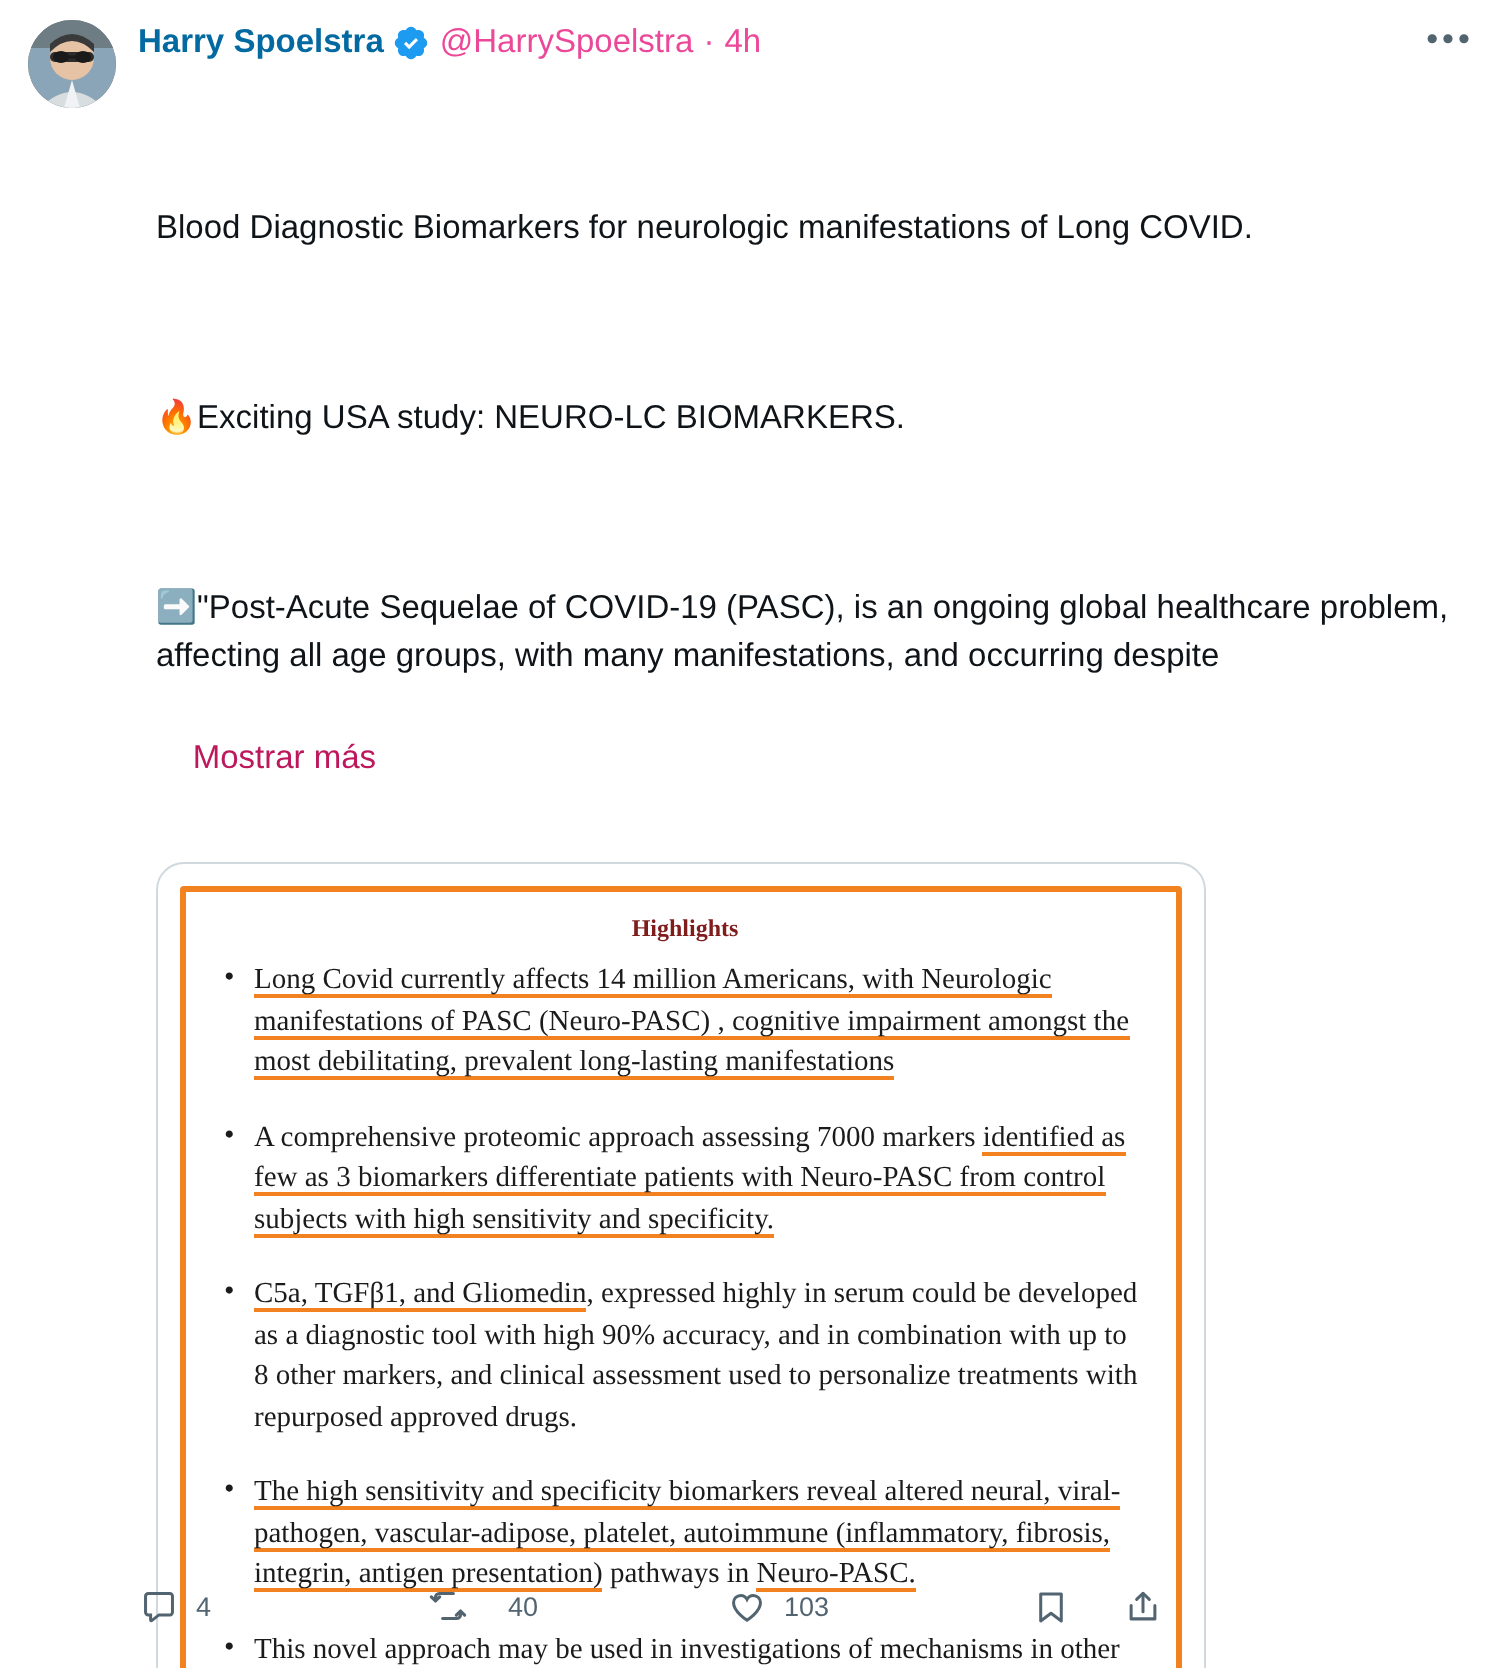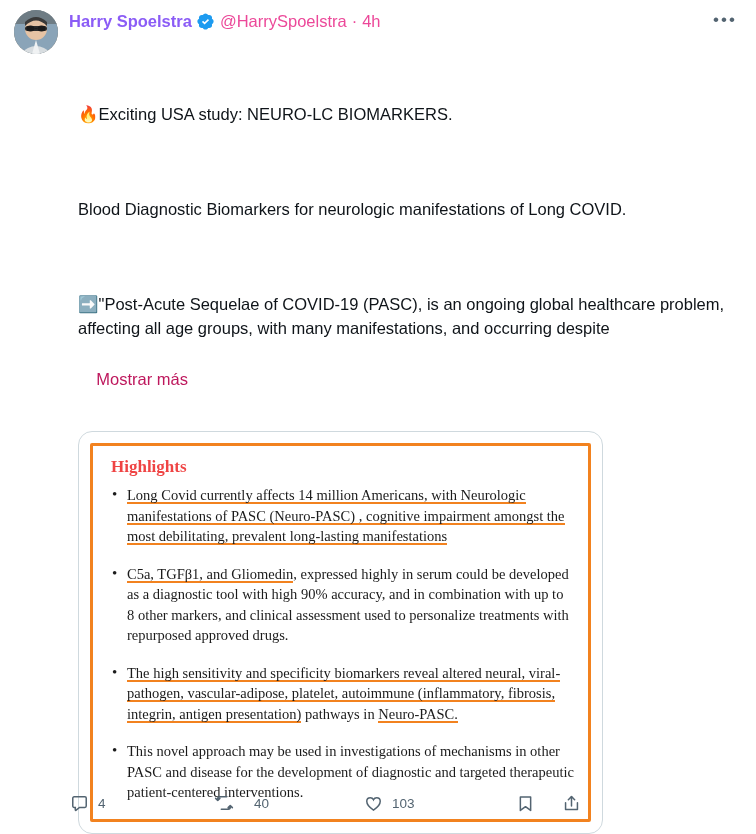--- a/index.html
+++ b/index.html
@@ -37,21 +37,21 @@
   .head-right { flex: 1 1 auto; min-width: 0; }
   .name-row {
     display: flex;
     align-items: center;
     line-height: 20px;
     height: 22px;
   }
   .display-name {
     font-weight: bold;
     font-size: 16.5px;
-    color: #8b5cf6;
+    color: #0369a1;
     white-space: nowrap;
   }
   .verified {
     width: 19px;
     height: 19px;
     margin-left: 4px;
     flex: 0 0 19px;
     display: inline-block;
   }
   .handle, .dot-sep, .time {
@@ -102,24 +102,25 @@
   }
   .highlight-box {
     margin: 11px;
     border: 3px solid #f2821f;
     border-radius: 2px;
     padding: 11px 14px 14px 14px;
     background: #fff;
   }
   .hl-title {
     font-family: "Liberation Serif", serif;
-    font-size: 17px;
+    font-size: 12px;
     font-weight: bold;
-    color: #ef4444;
+    color: #7f1d1d;
     margin: 0 0 8px 4px;
+    text-align: center;
   }
   .hl-list {
     margin: 0;
     padding: 0;
     list-style: none;
     font-family: "Liberation Serif", serif;
     font-size: 14.5px;
     line-height: 20.5px;
     color: #1b1b1b;
   }
@@ -199,31 +200,32 @@
           </svg>
         </span>
         <span class="handle">@HarrySpoelstra</span>
         <span class="dot-sep">·</span>
         <span class="time">4h</span>
       </div>
     </div>
   </div>
 
   <div class="tweet-text" style="margin-left:64px; margin-top:-24px; padding-top:24px;">
+    <p>Blood Diagnostic Biomarkers for neurologic manifestations of Long COVID.</p>
     <p>🔥Exciting USA study: NEURO-LC BIOMARKERS.</p>
-    <p>Blood Diagnostic Biomarkers for neurologic manifestations of Long COVID.</p>
     <p class="last">➡️"Post-Acute Sequelae of COVID-19 (PASC), is an ongoing global healthcare problem, affecting all age groups, with many manifestations, and occurring despite</p>
     <span class="show-more">Mostrar más</span>
   </div>
 
   <div class="media-card">
     <div class="highlight-box">
       <div class="hl-title">Highlights</div>
       <ul class="hl-list" id="hl-list">
           <li><span class="u">Long Covid currently affects 14 million Americans, with Neurologic manifestations of PASC (Neuro-PASC) , cognitive impairment amongst the most debilitating, prevalent long-lasting manifestations</span></li>
+          <li><span>A comprehensive proteomic approach assessing 7000 markers </span><span class="u">identified as few as 3 biomarkers differentiate patients with Neuro-PASC from control subjects with high sensitivity and specificity.</span></li>
           <li><span class="u">C5a, TGFβ1, and Gliomedin</span><span>, expressed highly in serum could be developed as a diagnostic tool with high 90% accuracy, and in combination with up to 8 other markers, and clinical assessment used to personalize treatments with repurposed approved drugs.</span></li>
           <li><span class="u">The high sensitivity and specificity biomarkers reveal altered neural, viral-pathogen, vascular-adipose, platelet, autoimmune (inflammatory, fibrosis, integrin, antigen presentation)</span><span> pathways in </span><span class="u">Neuro-PASC.</span></li>
           <li><span>This novel approach may be used in investigations of mechanisms in other PASC and disease for the development of diagnostic and targeted therapeutic patient-centered interventions.</span></li>
         </ul>
     </div>
   </div>
 
   <div class="actions">
     <div class="action a-reply">
       <span>

